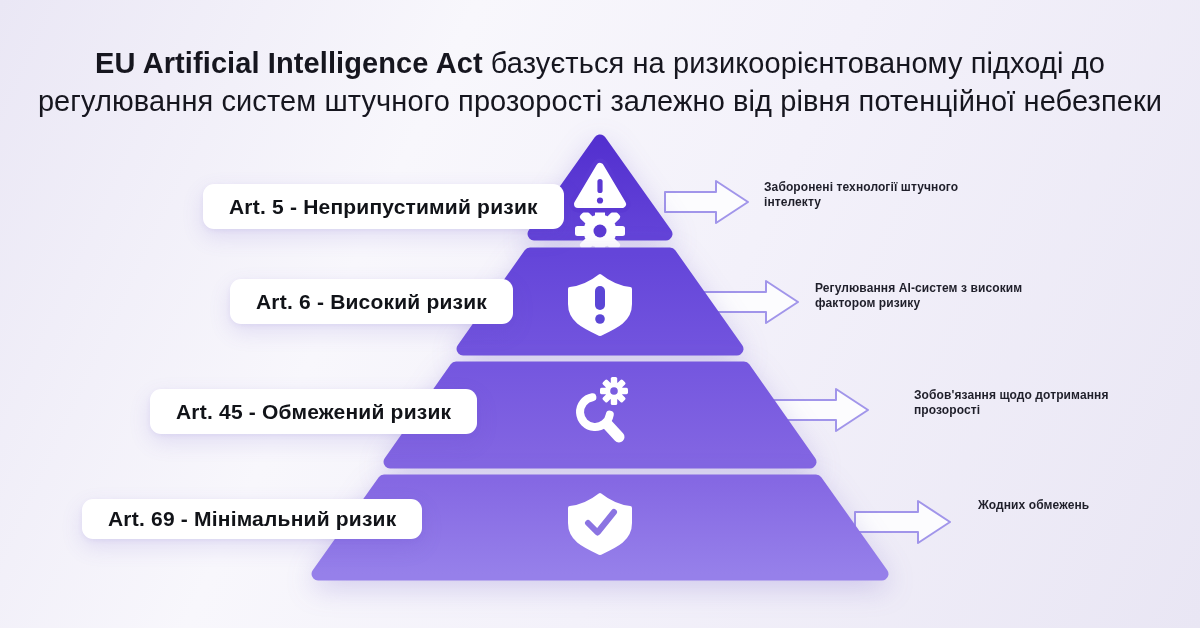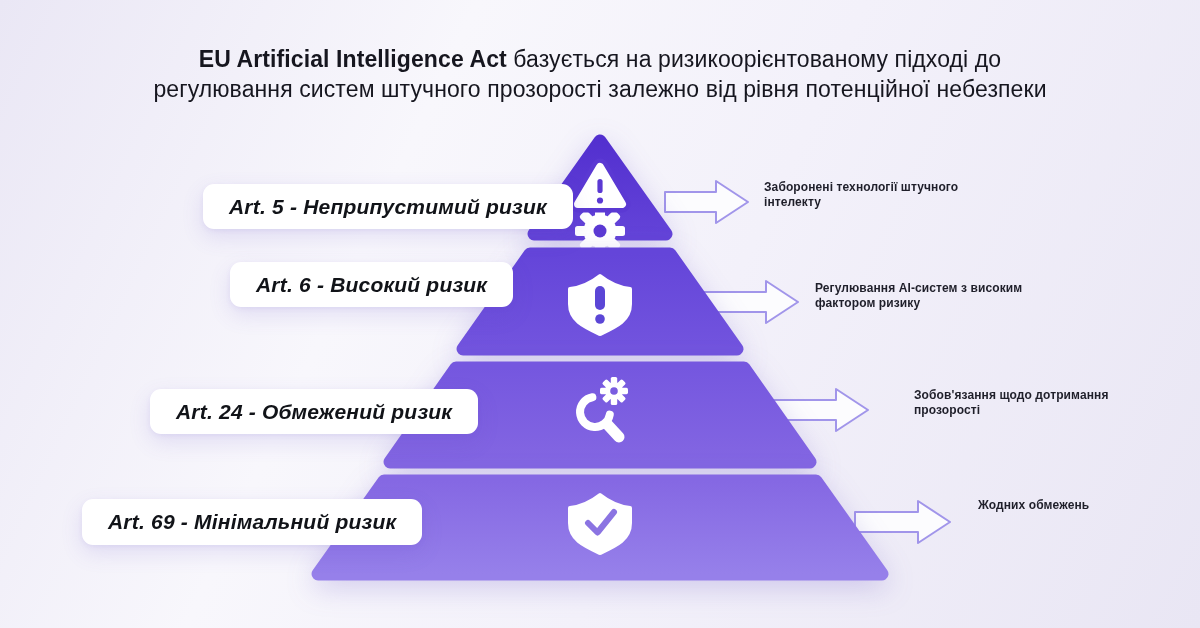--- a/index.html
+++ b/index.html
@@ -15,37 +15,37 @@
   *{margin:0;padding:0;box-sizing:border-box;}
   html,body{width:1200px;height:628px;overflow:hidden;}
   body{
     position:relative;
     font-family:"Liberation Sans","DejaVu Sans",sans-serif;
     background:linear-gradient(115deg,var(--background-start) 0%,var(--background-mid) 32%,#f3f1fa 58%,var(--background-end) 100%);
   }
   .stage{position:absolute;inset:0;}
   .title{
     position:absolute;top:44px;left:0;width:1200px;
-    text-align:center;font-size:23px;line-height:1.32;color:var(--text-dark);
+    text-align:center;font-size:29px;line-height:1.32;color:var(--text-dark);
     font-weight:400;letter-spacing:.1px;
   }
   .title .b{font-weight:700;}
   svg.pyramid{position:absolute;left:0;top:0;width:1200px;height:628px;}
   .tier-shape{filter:drop-shadow(0 8px 14px rgba(90,70,190,.22));}
   .pill{
     position:absolute;display:flex;align-items:center;justify-content:center;
     background:var(--pill-bg);border-radius:11px;
     box-shadow:0 8px 22px rgba(100,80,200,.14),0 2px 5px rgba(100,80,200,.08);
     font-weight:700;font-size:21px;color:#111318;white-space:nowrap;
-    padding:10px 26px;height:45px;letter-spacing:.2px;font-style:italic;
+    padding:10px 26px;height:45px;letter-spacing:.2px;
   }
   .pill.p1{left:203px;top:184px;min-width:357px;}
-  .pill.p2{left:230px;top:262px;min-width:280px;}
+  .pill.p2{left:230px;top:279px;min-width:280px;}
   .pill.p3{left:150px;top:389px;min-width:307px;}
-  .pill.p4{left:82px; top:499px;min-width:310px;height:46px;}
+  .pill.p4{left:82px; top:499px;min-width:310px;height:40px;}
   .desc{
     position:absolute;font-size:12px;line-height:1.28;font-weight:700;
     color:var(--text-body);letter-spacing:.1px;
   }
   .desc.d1{left:764px;top:180px;width:230px;}
   .desc.d2{left:815px;top:281px;width:260px;}
   .desc.d3{left:914px;top:388px;width:240px;}
   .desc.d4{left:962px;top:498px;width:150px;margin-left:16px;}
 </style>
 </head>
@@ -140,21 +140,21 @@
       <path d="M384,481 H816 L882,574 H318 Z" fill="url(#g4)" stroke="url(#g4)" stroke-width="13" stroke-linejoin="round"></path>
     </g>
     <g>
       <path d="M600,495 C610,503 622,507 630,508 L630,523 C630,539 617,545 600,553 C583,545 570,539 570,523 L570,508 C578,507 590,503 600,495 Z" fill="#fff" stroke="#fff" stroke-width="4" stroke-linejoin="round"></path>
       <path d="M588,523 L597.5,532.5 L614,512" fill="none" stroke="var(--icon-accent-4,#8b74e2)" stroke-width="6" stroke-linecap="round" stroke-linejoin="round"></path>
     </g>
   </svg>
 
   <div class="pill p1">Art. 5 - Неприпустимий ризик</div>
   <div class="pill p2">Art. 6 - Високий ризик</div>
-  <div class="pill p3">Art. 24 - Обмежений ризик</div>
+  <div class="pill p3">Art. 45 - Обмежений ризик</div>
   <div class="pill p4">Art. 69 - Мінімальний ризик</div>
 
   <div class="desc d1">Заборонені технології штучного інтелекту</div>
   <div class="desc d2">Регулювання AI-систем з високим фактором ризику</div>
   <div class="desc d3">Зобов'язання щодо дотримання прозорості</div>
   <div class="desc d4">Жодних обмежень</div>
 
 </div>
 
 </body></html>

